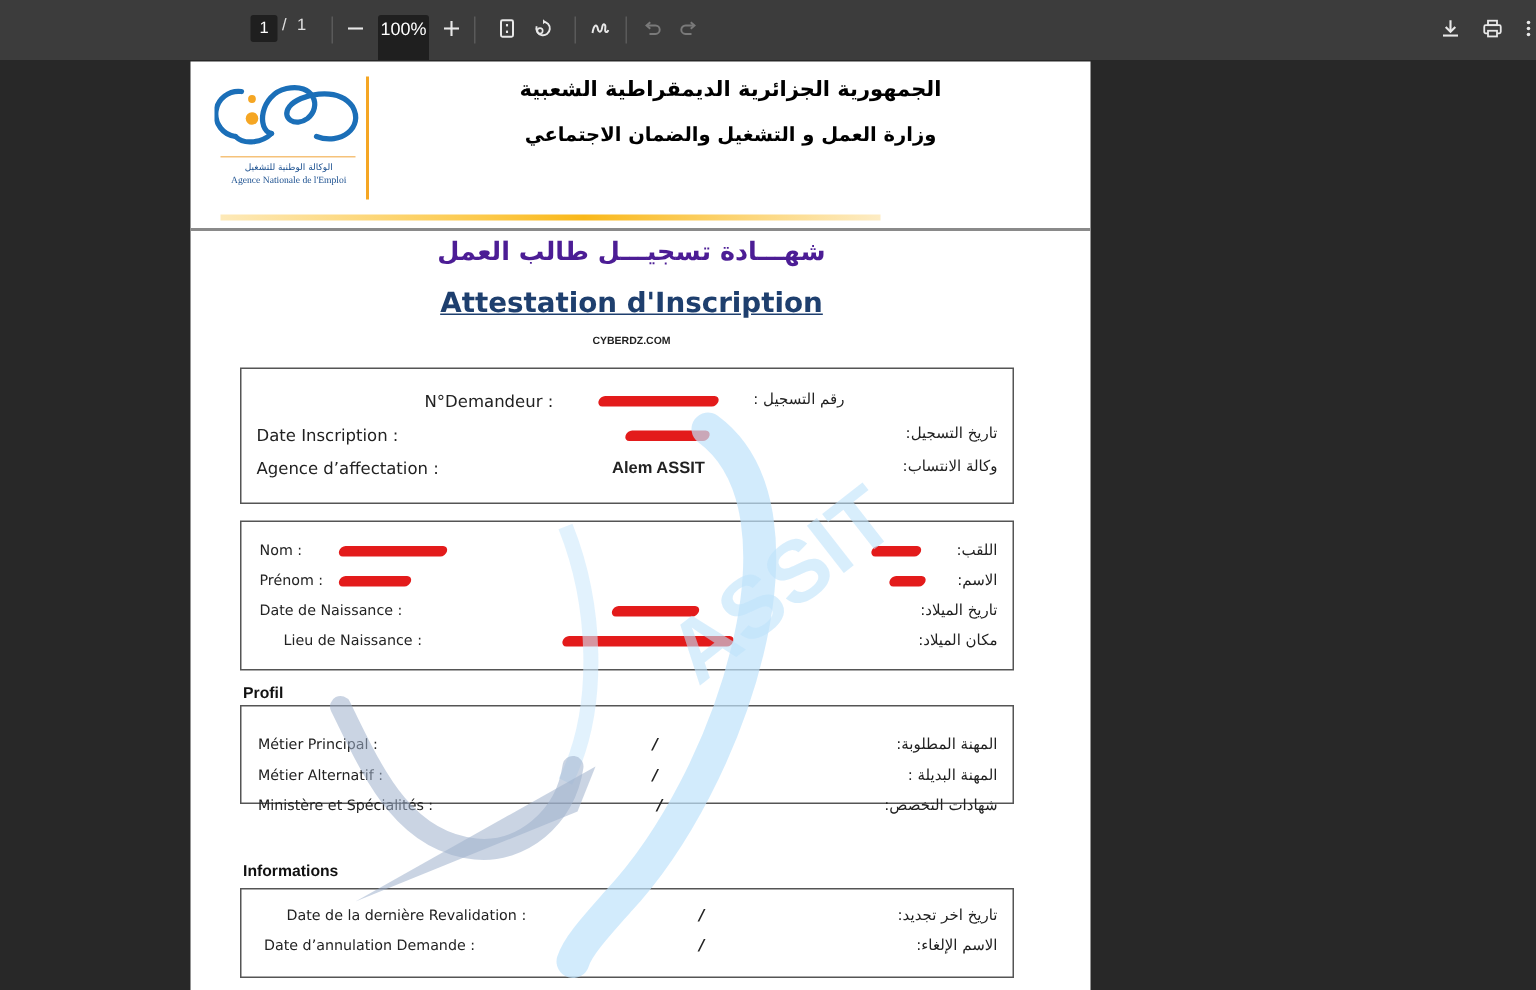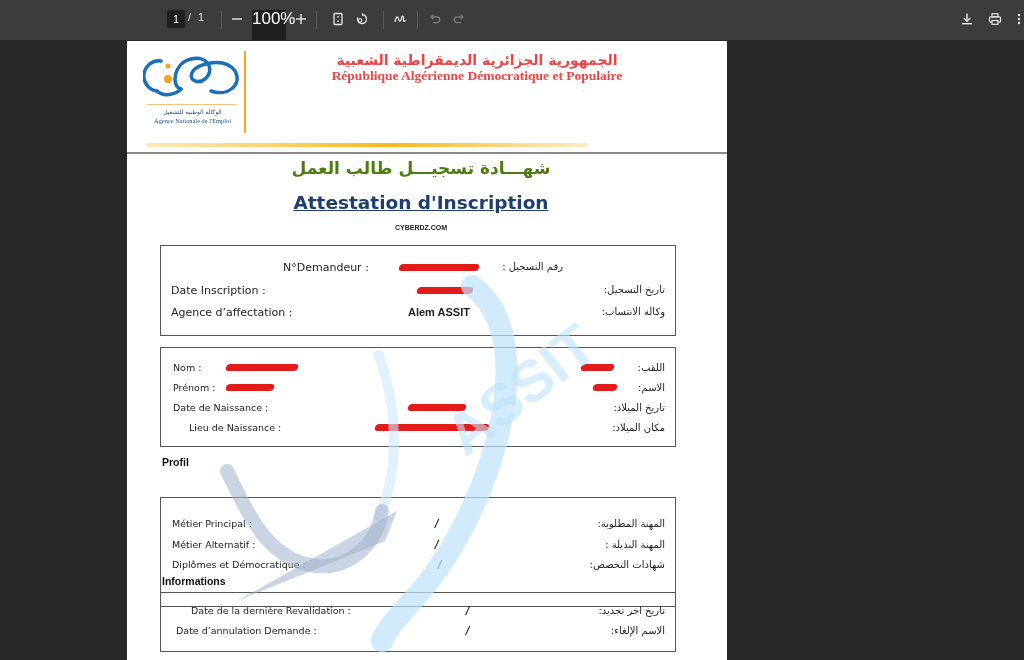--- a/index.html
+++ b/index.html
@@ -2,43 +2,43 @@
 <html><head>
 <meta charset="utf-8">
 <style>
   * { box-sizing: border-box; margin: 0; padding: 0; }
   html, body { width: 1024px; height: 660px; overflow: hidden; background: #282828; font-family: "Liberation Sans", sans-serif; }
   .toolbar { position: absolute; left: 0; top: 0; width: 1024px; height: 40px; background: #3c3c3c; box-shadow: 0 1px 2px rgba(0,0,0,0.4); }
   .page-input { position: absolute; left: 167px; top: 10px; width: 18px; height: 18px; background: #1f1f1f; color: #fff; font-size: 11px; text-align: center; line-height: 18px; border-radius: 2px; }
   .page-sep { position: absolute; left: 188px; top: 11px; color: #e0e0e0; font-size: 11px; }
   .page-total { position: absolute; left: 198px; top: 11px; color: #e0e0e0; font-size: 11px; }
   .vdiv { position: absolute; top: 11px; width: 1px; height: 18px; background: #5a5a5a; }
-  .zoom-val { position: absolute; left: 252px; top: 10px; width: 34px; height: 36px; background: #1f1f1f; color: #fff; font-size: 17px; text-align: center; line-height: 18px; border-radius: 2px; }
+  .zoom-val { position: absolute; left: 252px; top: 10px; width: 34px; height: 36px; background: #1f1f1f; color: #fff; font-size: 12px; text-align: center; line-height: 18px; border-radius: 2px; }
   .ticon { position: absolute; top: 10px; width: 18px; height: 18px; display: flex; align-items: center; justify-content: center; }
   .ticon svg { width: 14px; height: 14px; }
 
   .viewer { position: absolute; left: 0; top: 40px; width: 1024px; height: 620px; background: #282828; }
   .page { position: absolute; left: 127px; top: 1px; width: 600px; height: 680px; background: #fff; overflow: hidden; }
   .header-rule { position: absolute; left: 0; top: 111px; width: 600px; height: 2px; background: #8a8a8a; }
 
   .logo { position: absolute; left: 16px; top: 8px; width: 100px; height: 90px; }
   .logo-vline { position: absolute; left: 117px; top: 10px; width: 2px; height: 82px; background: #f5a623; }
   .logo-text-ar { position: absolute; left: 18px; top: 67px; width: 95px; font-size: 6px; color: #1a4f8f; text-align: center; font-family: "DejaVu Sans", sans-serif; }
   .logo-text-fr { position: absolute; left: 18px; top: 76px; width: 95px; font-size: 6.4px; color: #1a4f8f; text-align: center; font-family: "Liberation Serif", serif; }
   .logo-hline { position: absolute; left: 20px; top: 63px; width: 90px; height: 1px; background: #f5c27a; }
 
   .gold-bar { position: absolute; left: 20px; top: 102px; width: 440px; height: 4px; background: linear-gradient(90deg, #fde9b8 0%, #fcc94a 40%, #f9b81a 55%, #fcd67a 80%, #fdecc4 100%); }
 
-  .hdr { position: absolute; left: 150px; width: 400px; text-align: center; color: #ef4444; }
+  .hdr { position: absolute; left: 160px; width: 400px; text-align: center; color: #000000; }
   .hdr-ar1 { top: 11px; font-size: 14px; font-weight: bold; font-family: "DejaVu Sans", sans-serif; }
   .hdr-fr1 { top: 27px; font-size: 13.5px; font-weight: bold; font-family: "Liberation Serif", serif; }
   .hdr-ar2 { top: 42px; font-size: 13px; font-weight: bold; font-family: "DejaVu Sans", sans-serif; }
   .hdr-fr2 { top: 58px; font-size: 10.5px; font-weight: bold; font-family: "Liberation Sans", sans-serif; }
 
-  .title-ar { position: absolute; left: 0; width: 588px; top: 117px; text-align: center; font-size: 17px; font-weight: bold; color: #4d7c0f; font-family: "DejaVu Sans", sans-serif; }
+  .title-ar { position: absolute; left: 0; width: 588px; top: 117px; text-align: center; font-size: 17px; font-weight: bold; color: #4c1d95; font-family: "DejaVu Sans", sans-serif; }
   .title-fr { position: absolute; left: 0; width: 588px; top: 139px; text-align: center; font-size: 18.5px; font-weight: bold; color: #1e3f6e; text-decoration: underline; font-family: "DejaVu Sans", sans-serif; margin-top: 12px; }
   .subtitle { position: absolute; left: 0; width: 588px; top: 167px; text-align: center; font-size: 10.5px; font-weight: bold; color: #1e3f6e; text-decoration: underline; font-family: "DejaVu Sans", sans-serif; }
   .site { position: absolute; left: 0; width: 588px; top: 183px; text-align: center; font-size: 7px; font-weight: bold; color: #222; font-family: "Liberation Sans", sans-serif; }
 
   .box { position: absolute; left: 33px; width: 516px; border: 1.5px solid #555; background: transparent; }
   .row { position: absolute; left: 0; width: 100%; font-size: 11px; color: #222; font-family: "DejaVu Sans", sans-serif; }
   .lbl { position: absolute; white-space: nowrap; }
   .val { position: absolute; white-space: nowrap; }
   .ar { position: absolute; right: 10px; white-space: nowrap; direction: rtl; font-size: 10px; color: #222; font-family: "DejaVu Sans", sans-serif; }
   .redact { position: absolute; height: 7px; background: #e31b1b; border-radius: 4px; transform: skewX(-15deg); }
@@ -139,21 +139,21 @@
       <circle cx="25" cy="30" r="4.2" fill="#f5a623"></circle>
       <path d="M38 40 C28 38, 30 14, 48 10 C66 6, 72 22, 62 30 C54 36, 44 30, 50 22 C56 14, 82 8, 92 22 C100 36, 84 48, 68 42" fill="none" stroke="#1b6fb8" stroke-width="3.5" stroke-linecap="round"></path>
       <path d="M14 42 C20 48, 32 46, 38 40" fill="none" stroke="#1b6fb8" stroke-width="3.5" stroke-linecap="round"></path>
     </svg>
     <div class="logo-hline"></div>
     <div class="logo-text-ar">الوكالة الوطنية للتشغيل</div>
     <div class="logo-text-fr">Agence Nationale de l'Emploi</div>
     <div class="logo-vline"></div>
 
     <div class="hdr hdr-ar1">الجمهورية الجزائرية الديمقراطية الشعبية</div>
-    <div class="hdr hdr-fr1">République Algérienne  Démocratique et Populaire</div>
+    <div class="hdr hdr-ar2">وزارة العمل و التشغيل والضمان الاجتماعي</div>
     <div class="gold-bar"></div>
     <div class="header-rule"></div>
 
     <div class="title-ar">شهـــادة تسجيـــل طالب العمل</div>
     <div class="title-fr">Attestation d'Inscription</div>
     <div class="site">CYBERDZ.COM</div>
 
     <div class="box" style="top:204px;height:91px">
       <div class="row" style="top:15px">
         <span class="lbl" style="left:122px">N°Demandeur :</span>
@@ -191,33 +191,33 @@
         <span class="ar">تاريخ الميلاد:</span>
       </div>
       <div class="row" style="top:74px;font-size:9.5px">
         <span class="lbl" style="left:28px">Lieu de Naissance :</span>
         <span class="redact" style="left:214px;top:2px;width:114px"></span>
         <span class="ar">مكان الميلاد:</span>
       </div>
     </div>
 
     <div class="section-title" style="top:415px">Profil</div>
-    <div class="box" style="top:456px;height:110px">
+    <div class="box" style="top:429px;height:66px">
       <div class="row" style="top:20px;font-size:9.5px">
         <span class="lbl" style="left:11px">Métier Principal :</span>
         <span class="slash" style="left:274px">/</span>
         <span class="ar">المهنة المطلوبة:</span>
       </div>
       <div class="row" style="top:41px;font-size:9.5px">
         <span class="lbl" style="left:11px">Métier Alternatif :</span>
         <span class="slash" style="left:274px">/</span>
         <span class="ar">المهنة البديلة :</span>
       </div>
       <div class="row" style="top:61px;font-size:9.5px">
-        <span class="lbl" style="left:11px">Diplômes et Démocratique :</span>
+        <span class="lbl" style="left:11px">Ministère et Spécialités :</span>
         <span class="slash" style="left:277px">/</span>
         <span class="ar">شهادات التخصص:</span>
       </div>
     </div>
 
     <div class="section-title" style="top:534px">Informations</div>
     <div class="box" style="top:551px;height:60px">
       <div class="row" style="top:12px;font-size:9.5px">
         <span class="lbl" style="left:30px">Date de la dernière Revalidation :</span>
         <span class="slash" style="left:305px">/</span>

